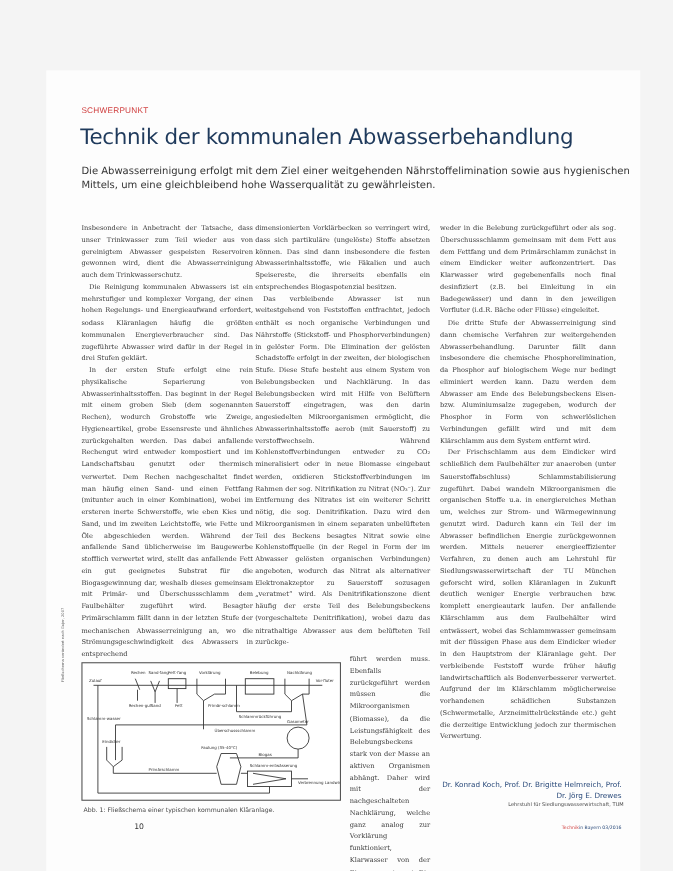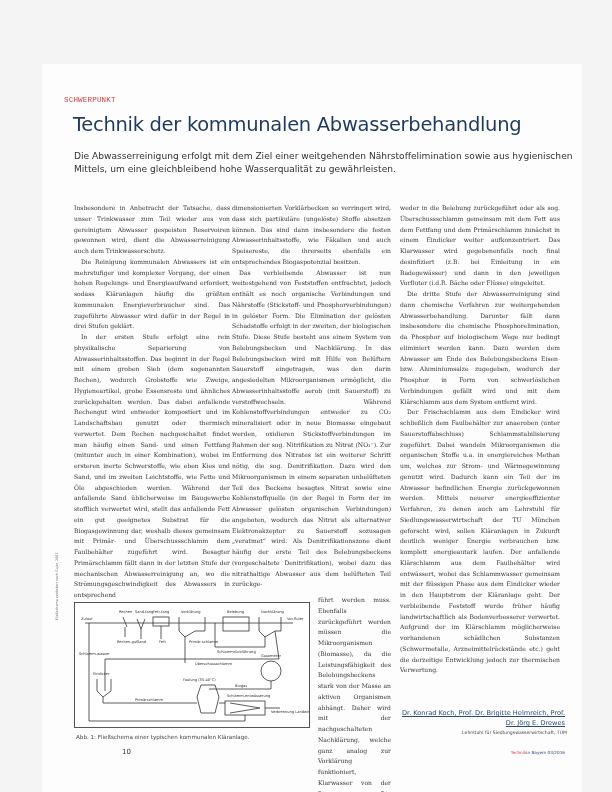--- a/index.html
+++ b/index.html
@@ -1,34 +1,34 @@
 <!DOCTYPE html>
 <html><head>
 <meta charset="utf-8">
 <style>
   html,body{margin:0;padding:0;}
   body{width:612px;height:792px;background:#f4f4f4;position:relative;overflow:hidden;font-family:"DejaVu Serif",serif;}
   .page{position:absolute;left:42px;top:64px;width:540px;height:728px;background:#fdfdfd;}
-  .kicker{position:absolute;left:64px;top:96px;font-family:Liberation Mono, monospace;font-size:7.5px;color:#d04040;letter-spacing:0.2px;}
+  .kicker{position:absolute;left:74px;top:96px;font-family:Liberation Sans, sans-serif;font-size:7.5px;color:#d04040;letter-spacing:0.2px;}
   .title{position:absolute;left:73px;top:113px;font-family:"DejaVu Sans",sans-serif;font-weight:normal;font-size:19.5px;color:#1f3a5c;letter-spacing:-0.3px;white-space:nowrap;}
   .lead{position:absolute;left:74px;top:150px;width:500px;font-family:"DejaVu Sans",sans-serif;font-size:9.1px;line-height:12.5px;color:#333;}
   .col{position:absolute;top:203px;font-size:6.05px;line-height:10.75px;color:#3a3a3a;text-align:justify;}
   .col p{margin:0;text-indent:7px;}
   .col p.first{text-indent:0;}
   .c1{left:74px;width:156px;}
   .c2{left:232px;width:159px;}
   .c3{left:400px;width:160px;}
   .c2b{position:absolute;left:318px;top:595px;width:73px;font-size:6.05px;line-height:10.75px;color:#3a3a3a;text-align:justify;}
   .figure{position:absolute;left:74px;top:602px;width:234px;height:124px;border:1px solid #555;background:#fff;}
   .figure svg{width:100%;height:100%;}
   .figure text{font-family:"DejaVu Sans",sans-serif;font-size:3.6px;fill:#333;}
   .fig-credit{position:absolute;left:55px;top:620px;transform:rotate(-90deg);transform-origin:left top;font-family:"DejaVu Sans",sans-serif;font-size:3.3px;color:#666;white-space:nowrap;}
   .caption{position:absolute;left:76px;top:734px;font-family:"DejaVu Sans",sans-serif;font-size:5.6px;color:#444;}
   .pagenum{position:absolute;left:85px;top:748px;font-family:"DejaVu Sans",sans-serif;font-weight:normal;font-size:7px;color:#333;margin-left:37px;}
-  .authors{position:absolute;left:400px;top:708px;width:165px;text-align:right;font-family:"DejaVu Sans",sans-serif;font-size:6.6px;line-height:10px;color:#2a4a7a;text-decoration:underline;}
+  .authors{position:absolute;left:400px;top:708px;width:165px;text-align:right;font-family:"DejaVu Sans",sans-serif;font-size:6.6px;line-height:10px;color:#2a4a7a;}
   .affil{position:absolute;left:400px;top:730px;width:167px;text-align:right;font-family:"DejaVu Sans",sans-serif;font-size:4.6px;color:#444;}
   .journal{position:absolute;left:455px;top:750px;width:110px;text-align:right;font-family:"DejaVu Sans",sans-serif;font-size:4.2px;color:#2a4a7a;}
   .journal .red{color:#d04040;}
 </style>
 </head>
 <body>
 
 <div class="page"></div>
 
 <div class="kicker">SCHWERPUNKT</div>

